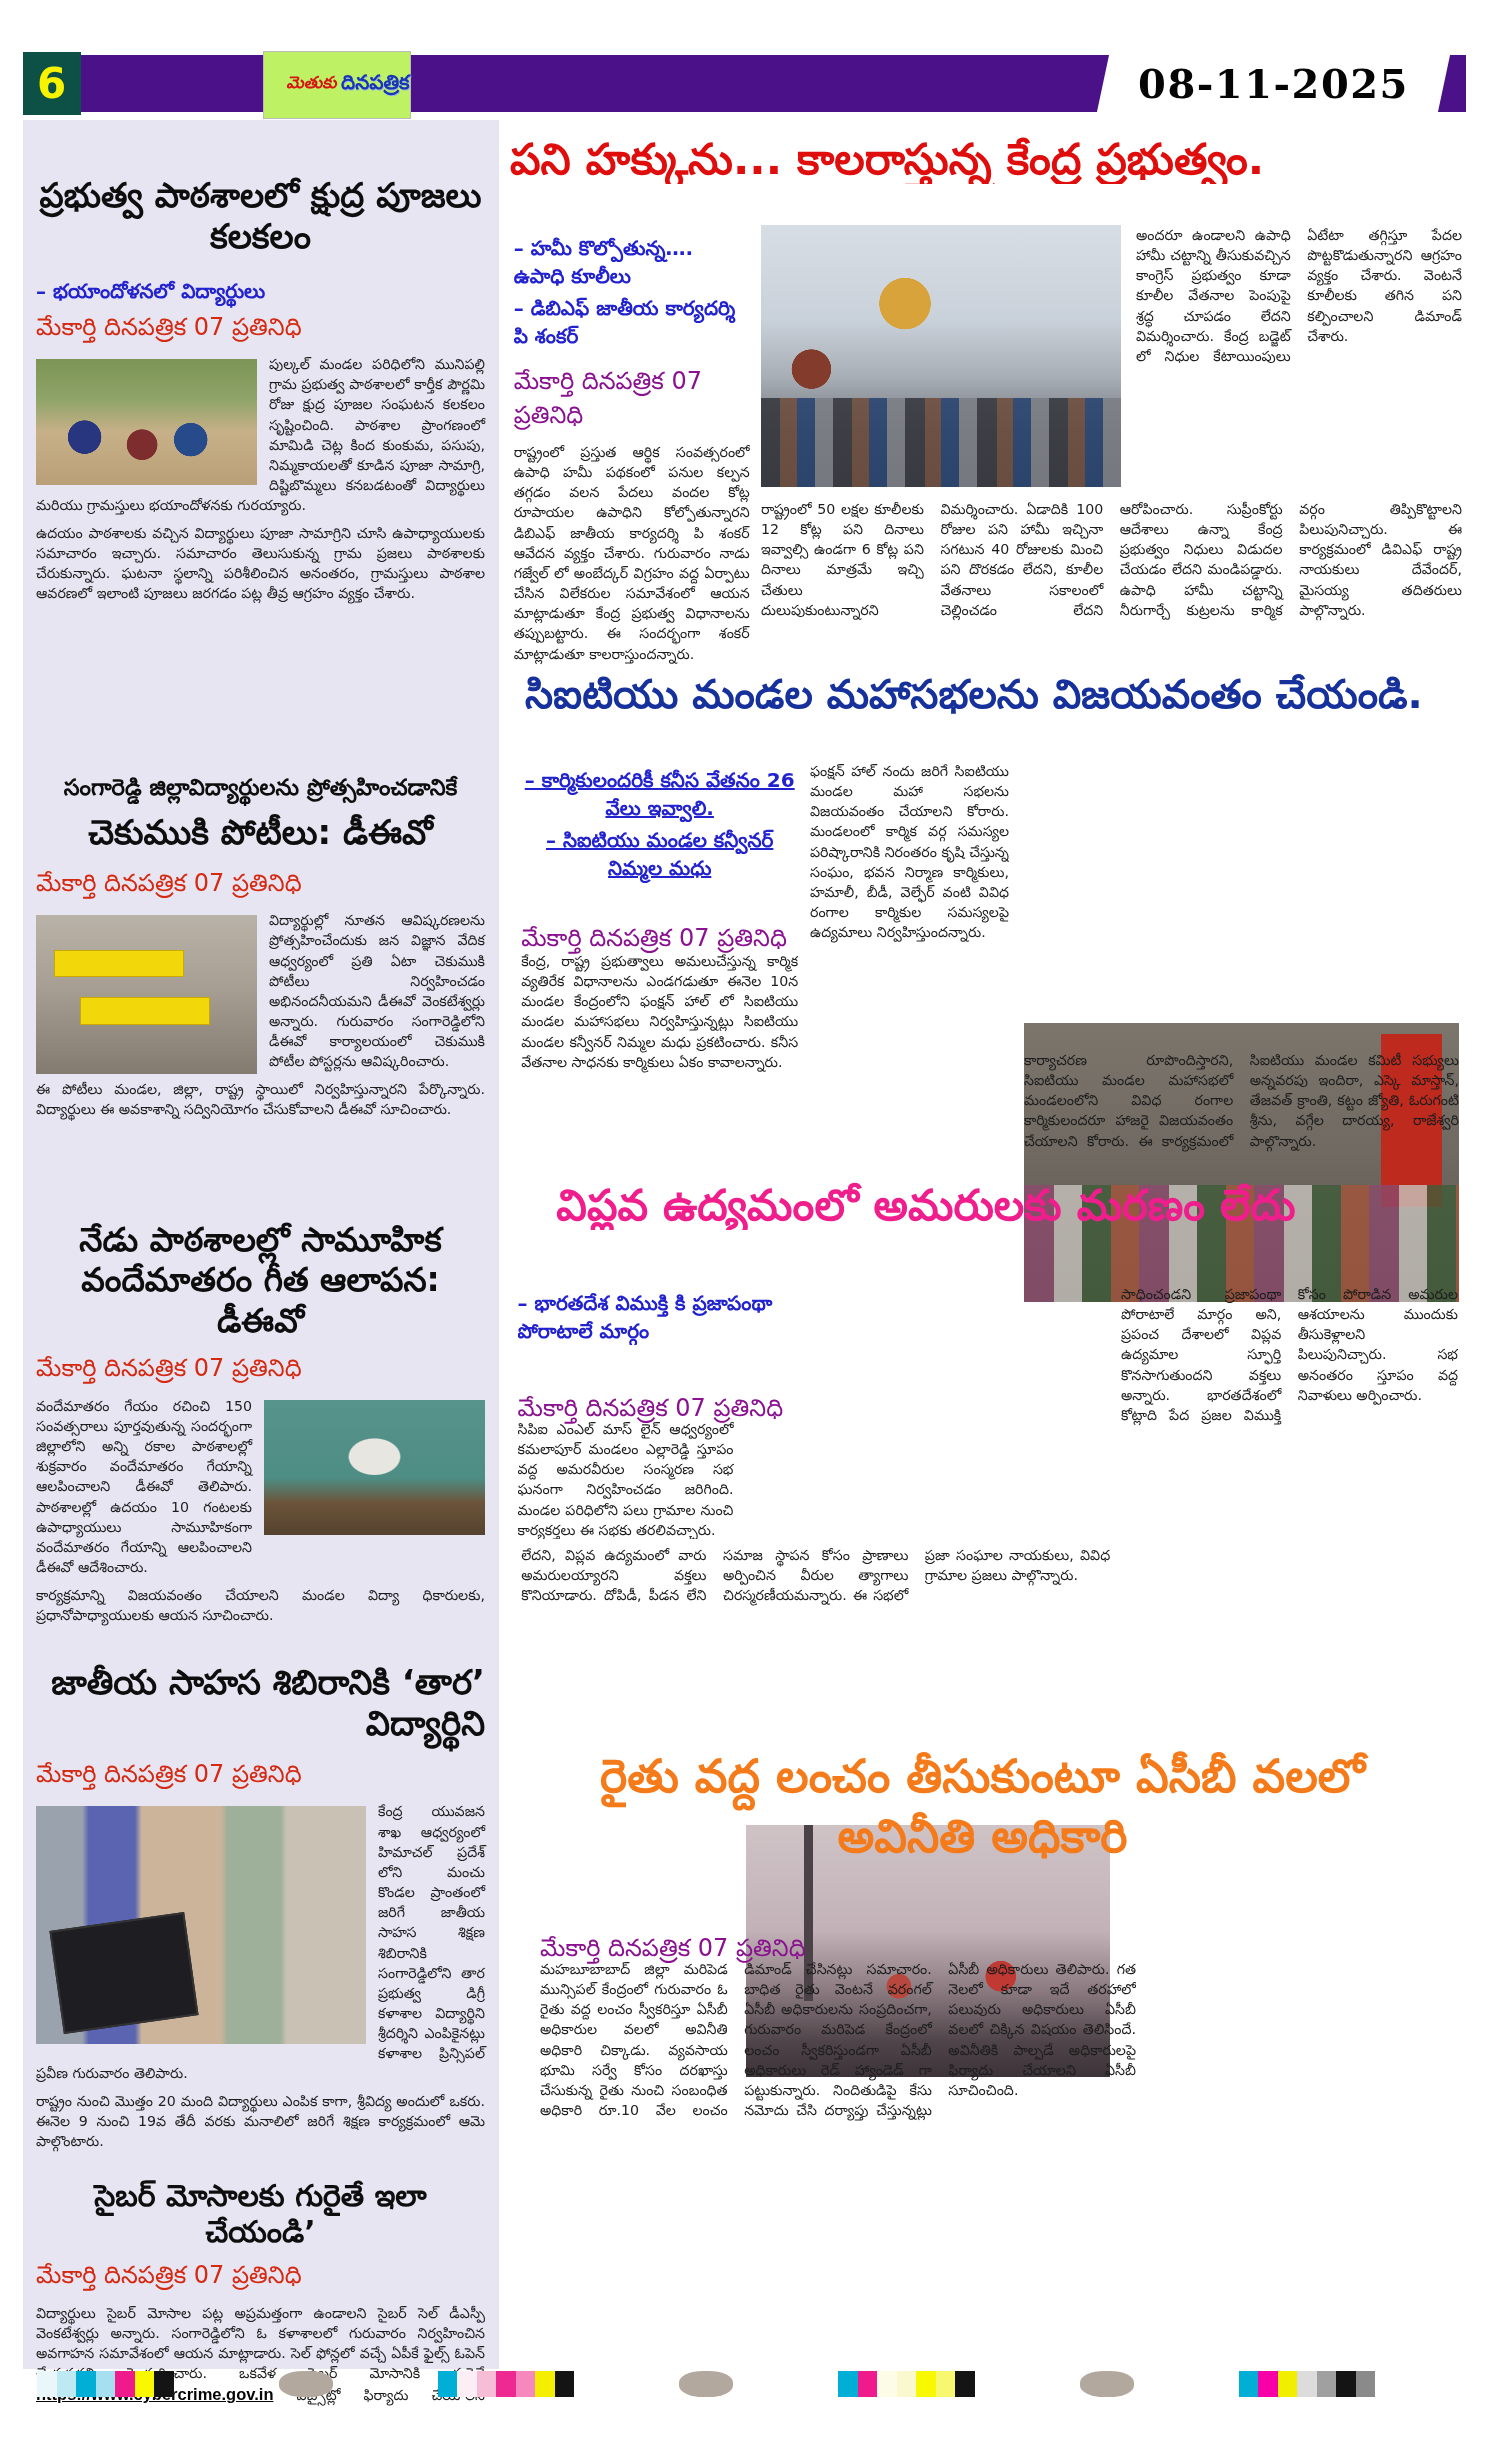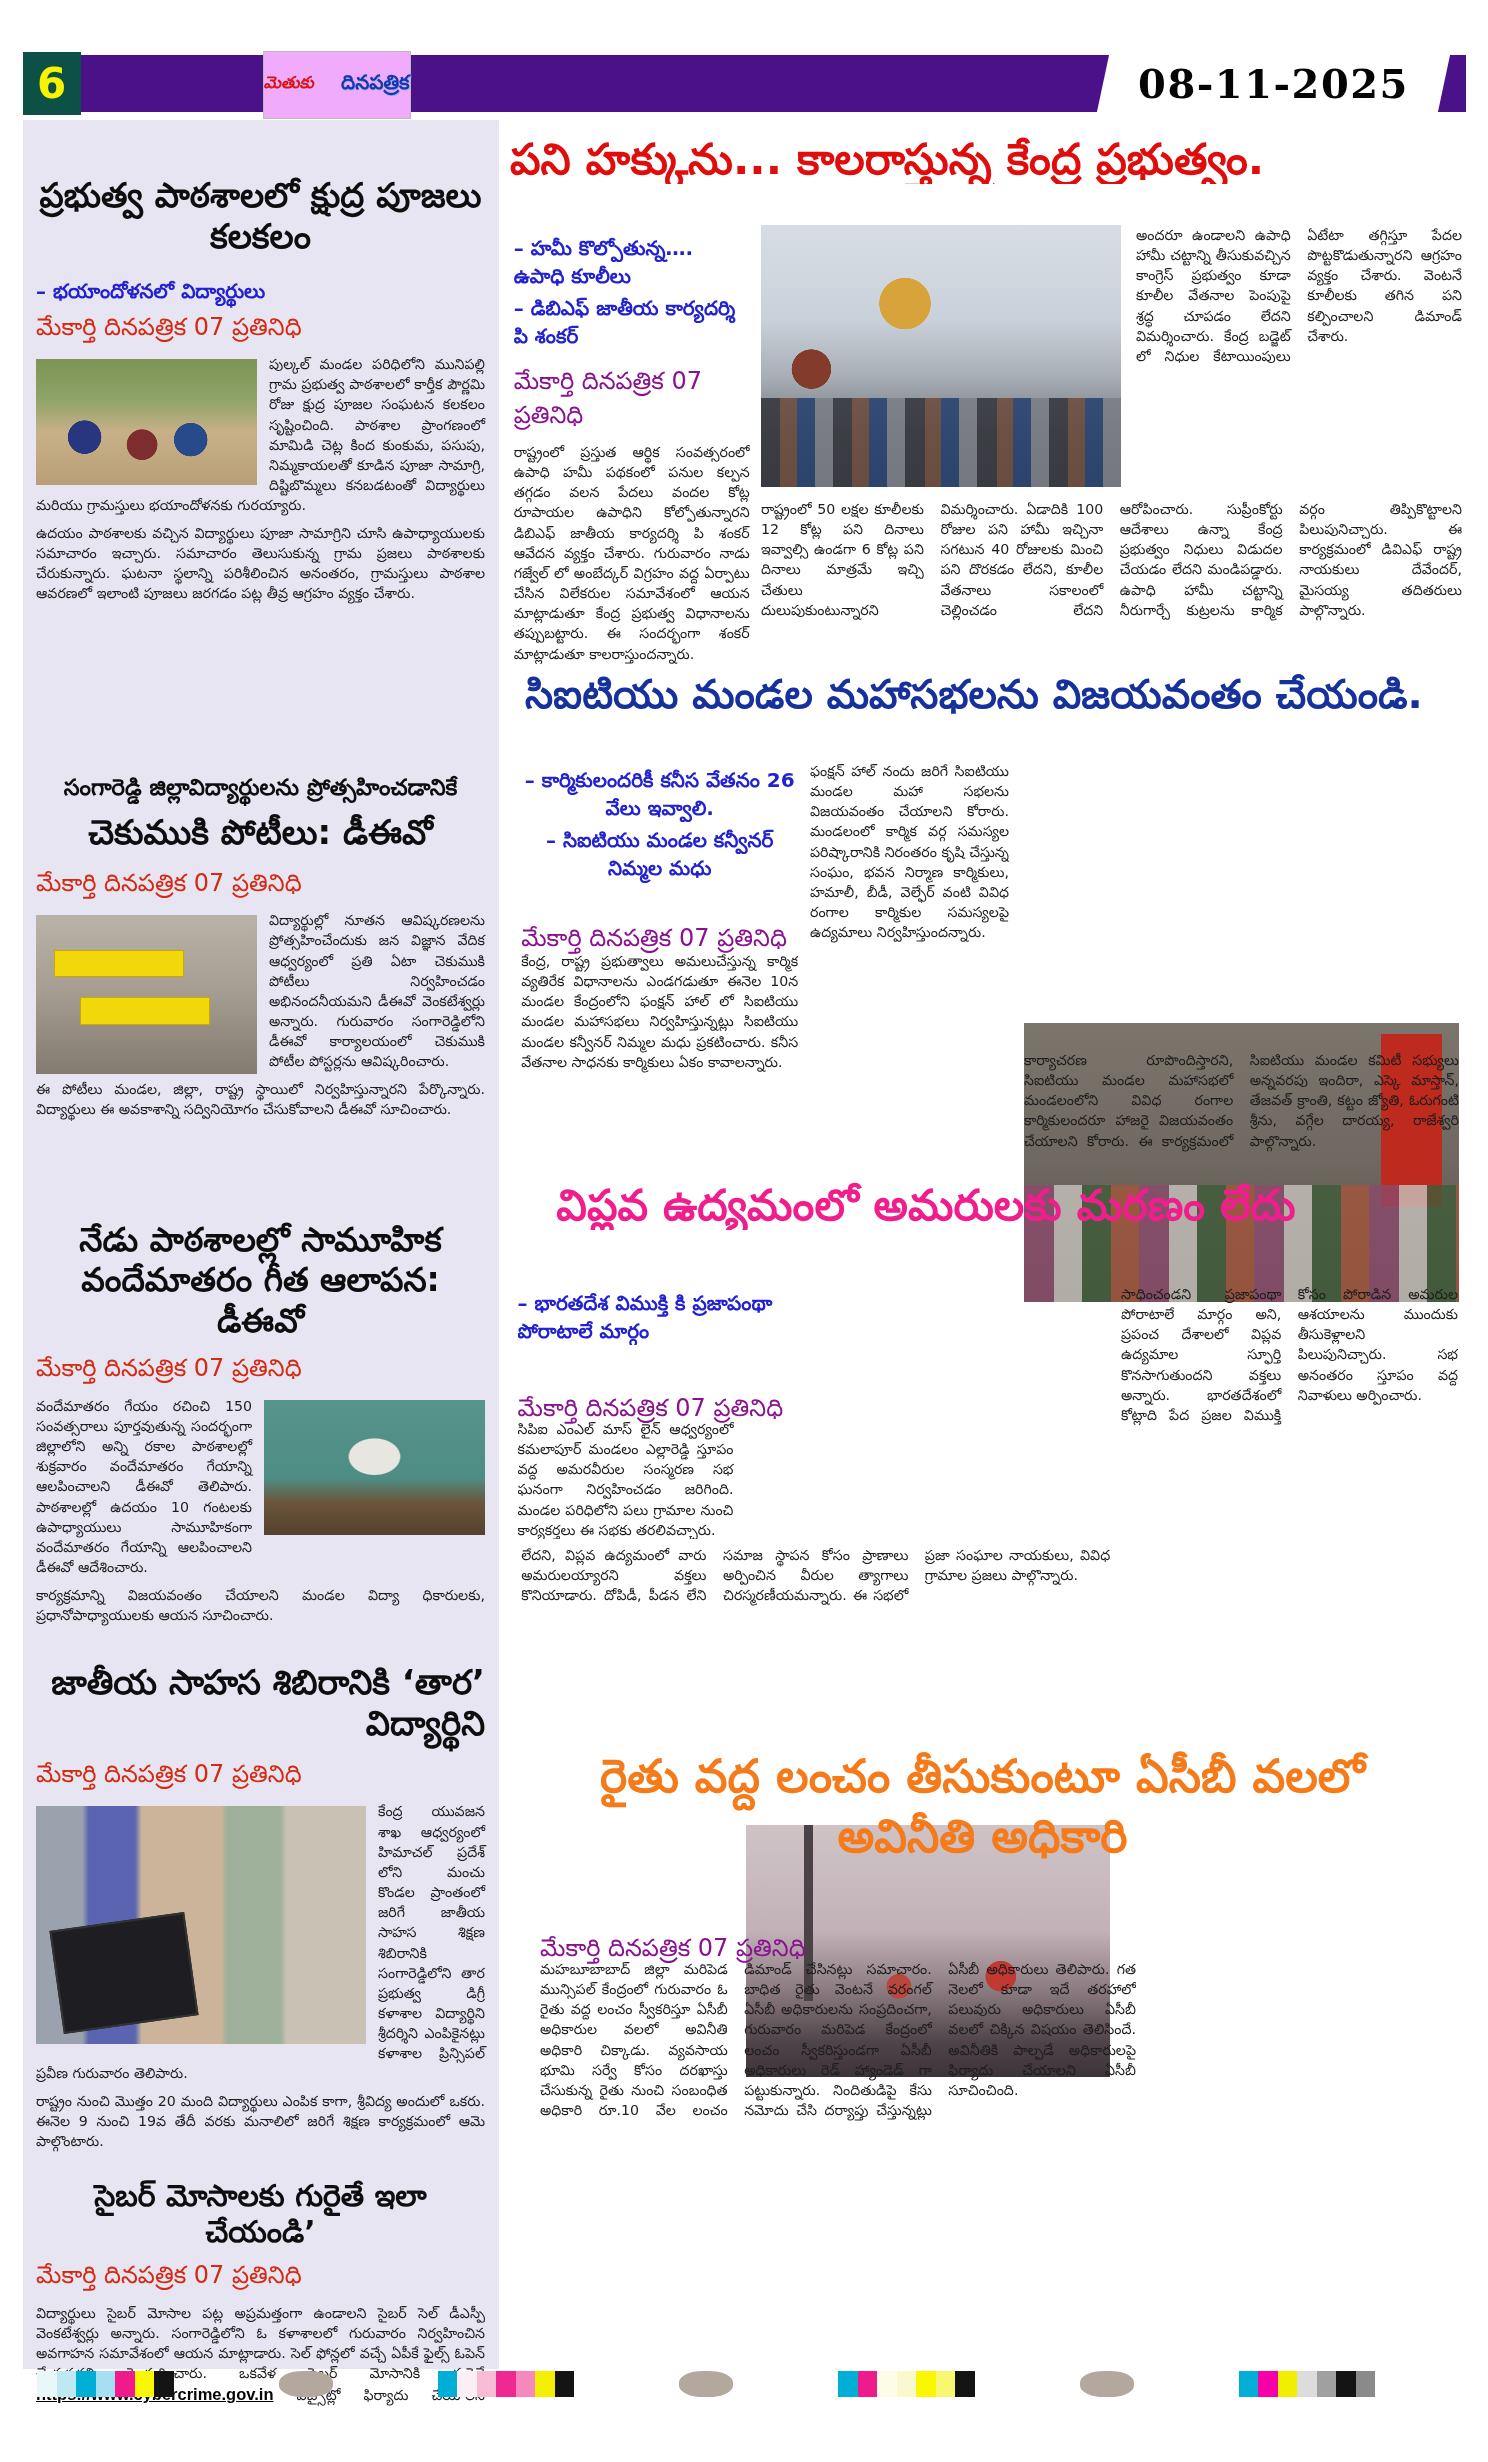--- a/index.html
+++ b/index.html
@@ -2,42 +2,42 @@
 <html style="font-size:12px"><head>
 <meta charset="utf-8">
 <style>
   html,body{margin:0;padding:0;background:#ffffff;}
   .page{position:relative;width:1488px;height:2462px;background:#fff;
         font-family:"DejaVu Sans",sans-serif;color:#1d1d1d;overflow:hidden;}
   
   .header{position:absolute;left:22.5px;top:55px;width:1443px;height:57px;background:#4a1188;}
   .pagenum{position:absolute;left:0;top:-3px;width:58px;height:63px;background:#0d5146;
            color:#f8f400;font-size:42px;font-weight:bold;display:flex;align-items:center;justify-content:center;}
-  .logobox{position:absolute;left:240px;top:-4.5px;width:146px;height:66px;background:#f0abfc;
-           border:0.7px solid #bbb;display:flex;align-items:center;justify-content:space-between;gap:4.5px;}
+  .logobox{position:absolute;left:240px;top:-4.5px;width:146px;height:66px;background:#bef264;
+           border:0.7px solid #bbb;display:flex;align-items:center;justify-content:flex-end;gap:4.5px;}
   .logo-w1{color:#d61414;font-weight:bold;font-style:italic;font-size:16.5px;}
   .logo-w2{color:#1636b4;font-weight:bold;font-size:20px;text-shadow:0.7px 0.7px 0 #9db2e8;}
   .datebox{position:absolute;left:1080px;top:0;width:341px;height:57px;background:#fff;transform:skewX(-12deg);}
   .datetext{transform:skewX(12deg);font-family:"DejaVu Serif",serif;font-weight:bold;font-size:40px;color:#050505;
             width:100%;height:100%;display:flex;align-items:center;justify-content:center;letter-spacing:1.5px;}
   
   .leftcol{position:absolute;left:22.5px;top:120px;width:476px;height:2249px;background:#e8e5f3;}
   .rightcol{position:absolute;left:510px;top:120px;width:956px;height:2242px;background:#fff;}
   .labs{position:absolute;box-sizing:border-box;padding:0 13.5px;overflow:hidden;margin-top:45px;}
   .rabs{position:absolute;box-sizing:border-box;overflow:hidden;}
   
   .hl-black{font-weight:bold;color:#0e0e0e;text-align:center;font-size:34px;line-height:1.22;}
   .hl-sm{font-size:30px;}
   .kicker{font-weight:bold;color:#0e0e0e;text-align:center;font-size:22.5px;line-height:1.3;}
   .hl-red{font-weight:bold;color:#e00d0d;font-size:43px;line-height:1.15;text-align:left;}
   .hl-blue{font-weight:bold;color:#16309c;font-size:40px;line-height:1.15;text-align:left;}
   .hl-pink{font-weight:bold;color:#f01e8c;font-size:43px;line-height:1.15;text-align:left;}
   .hl-orange{font-weight:bold;color:#f57a19;font-size:46px;line-height:1.3;text-align:center;}
   .bul{color:#2222cf;font-weight:bold;font-size:20px;line-height:1.4;margin:4.5px 0;}
-  .bul.ctr{text-align:center;}
+  .bul.ctr{text-align:center;text-decoration:underline;}
   .byl{font-weight:normal;font-size:24px;margin:7.5px 0;}
   .byl-red{color:#d42a12;}
   .byl-pur{color:#8a1190;}
   .body{font-size:14.2px;line-height:1.42;text-align:justify;color:#1d1d1d;}
   .body p{margin:0 0 7.5px 0;}
   .cols2{column-count:2;column-gap:16.5px;}
   .cols3{column-count:3;column-gap:16.5px;}
   .cols4{column-count:4;column-gap:16.5px;}
   .url{font-weight:bold;text-decoration:underline;color:#050505;font-size:16.5px;font-family:"Liberation Sans",sans-serif;}
   

